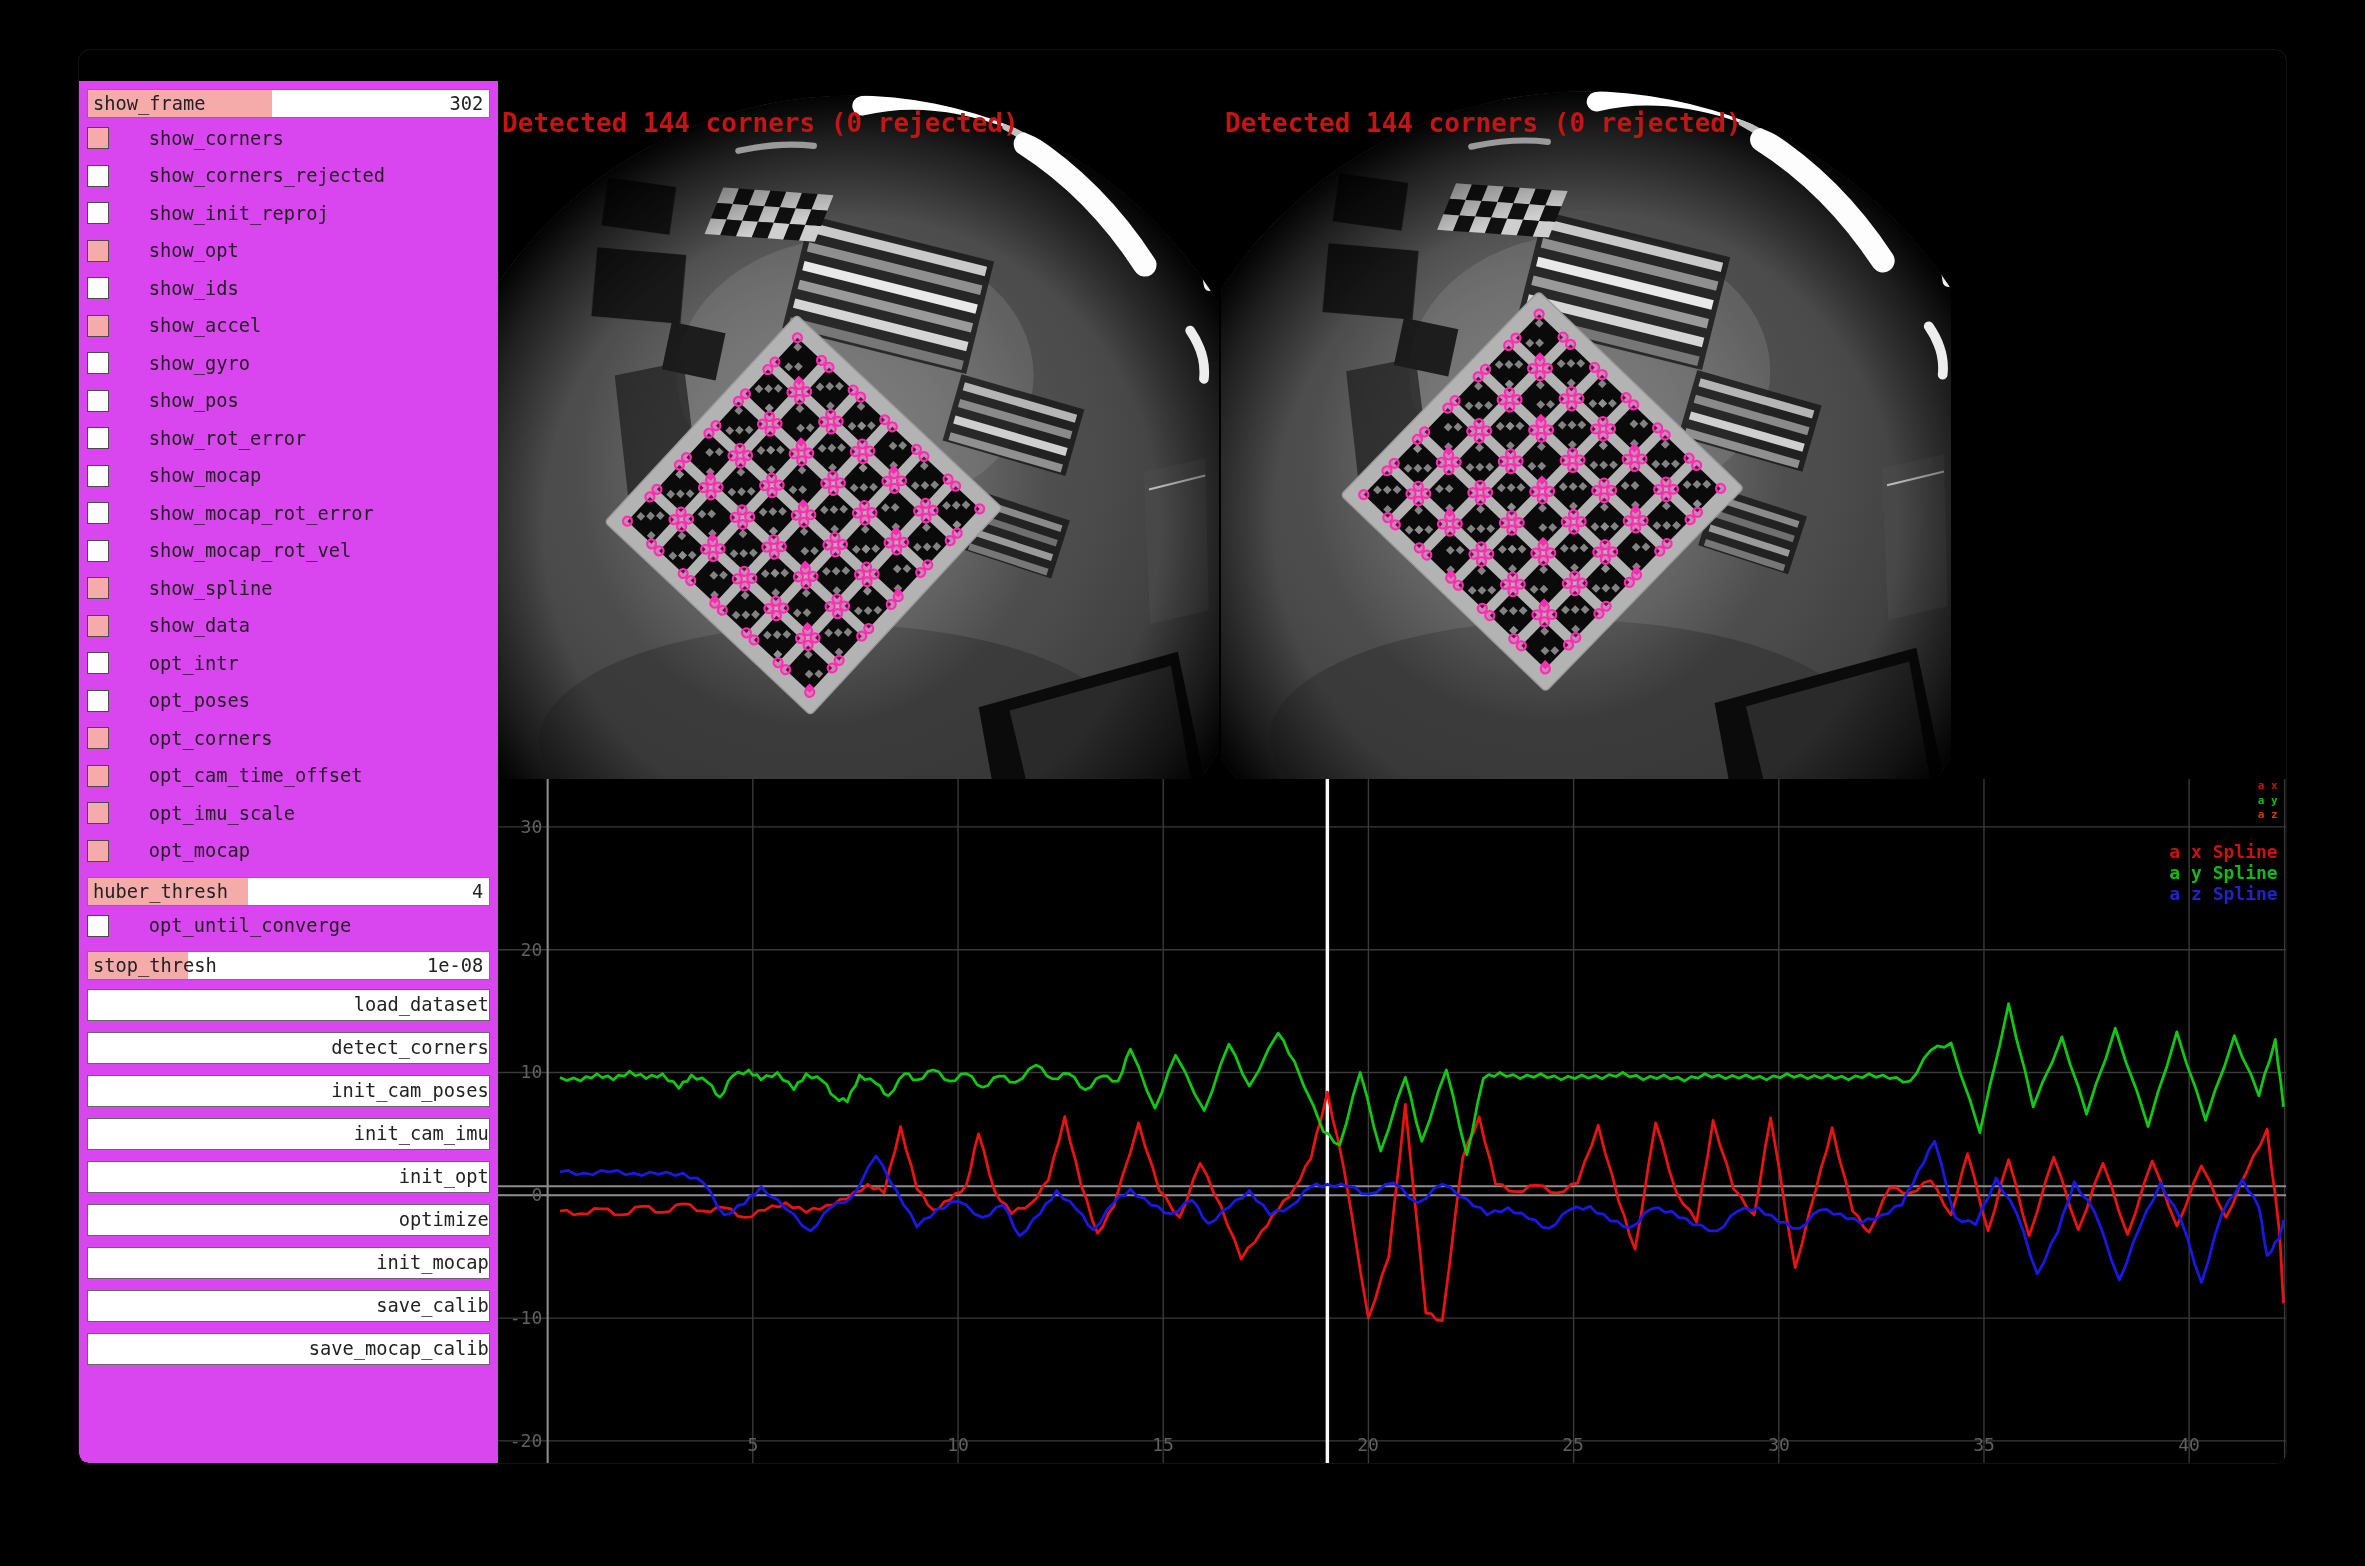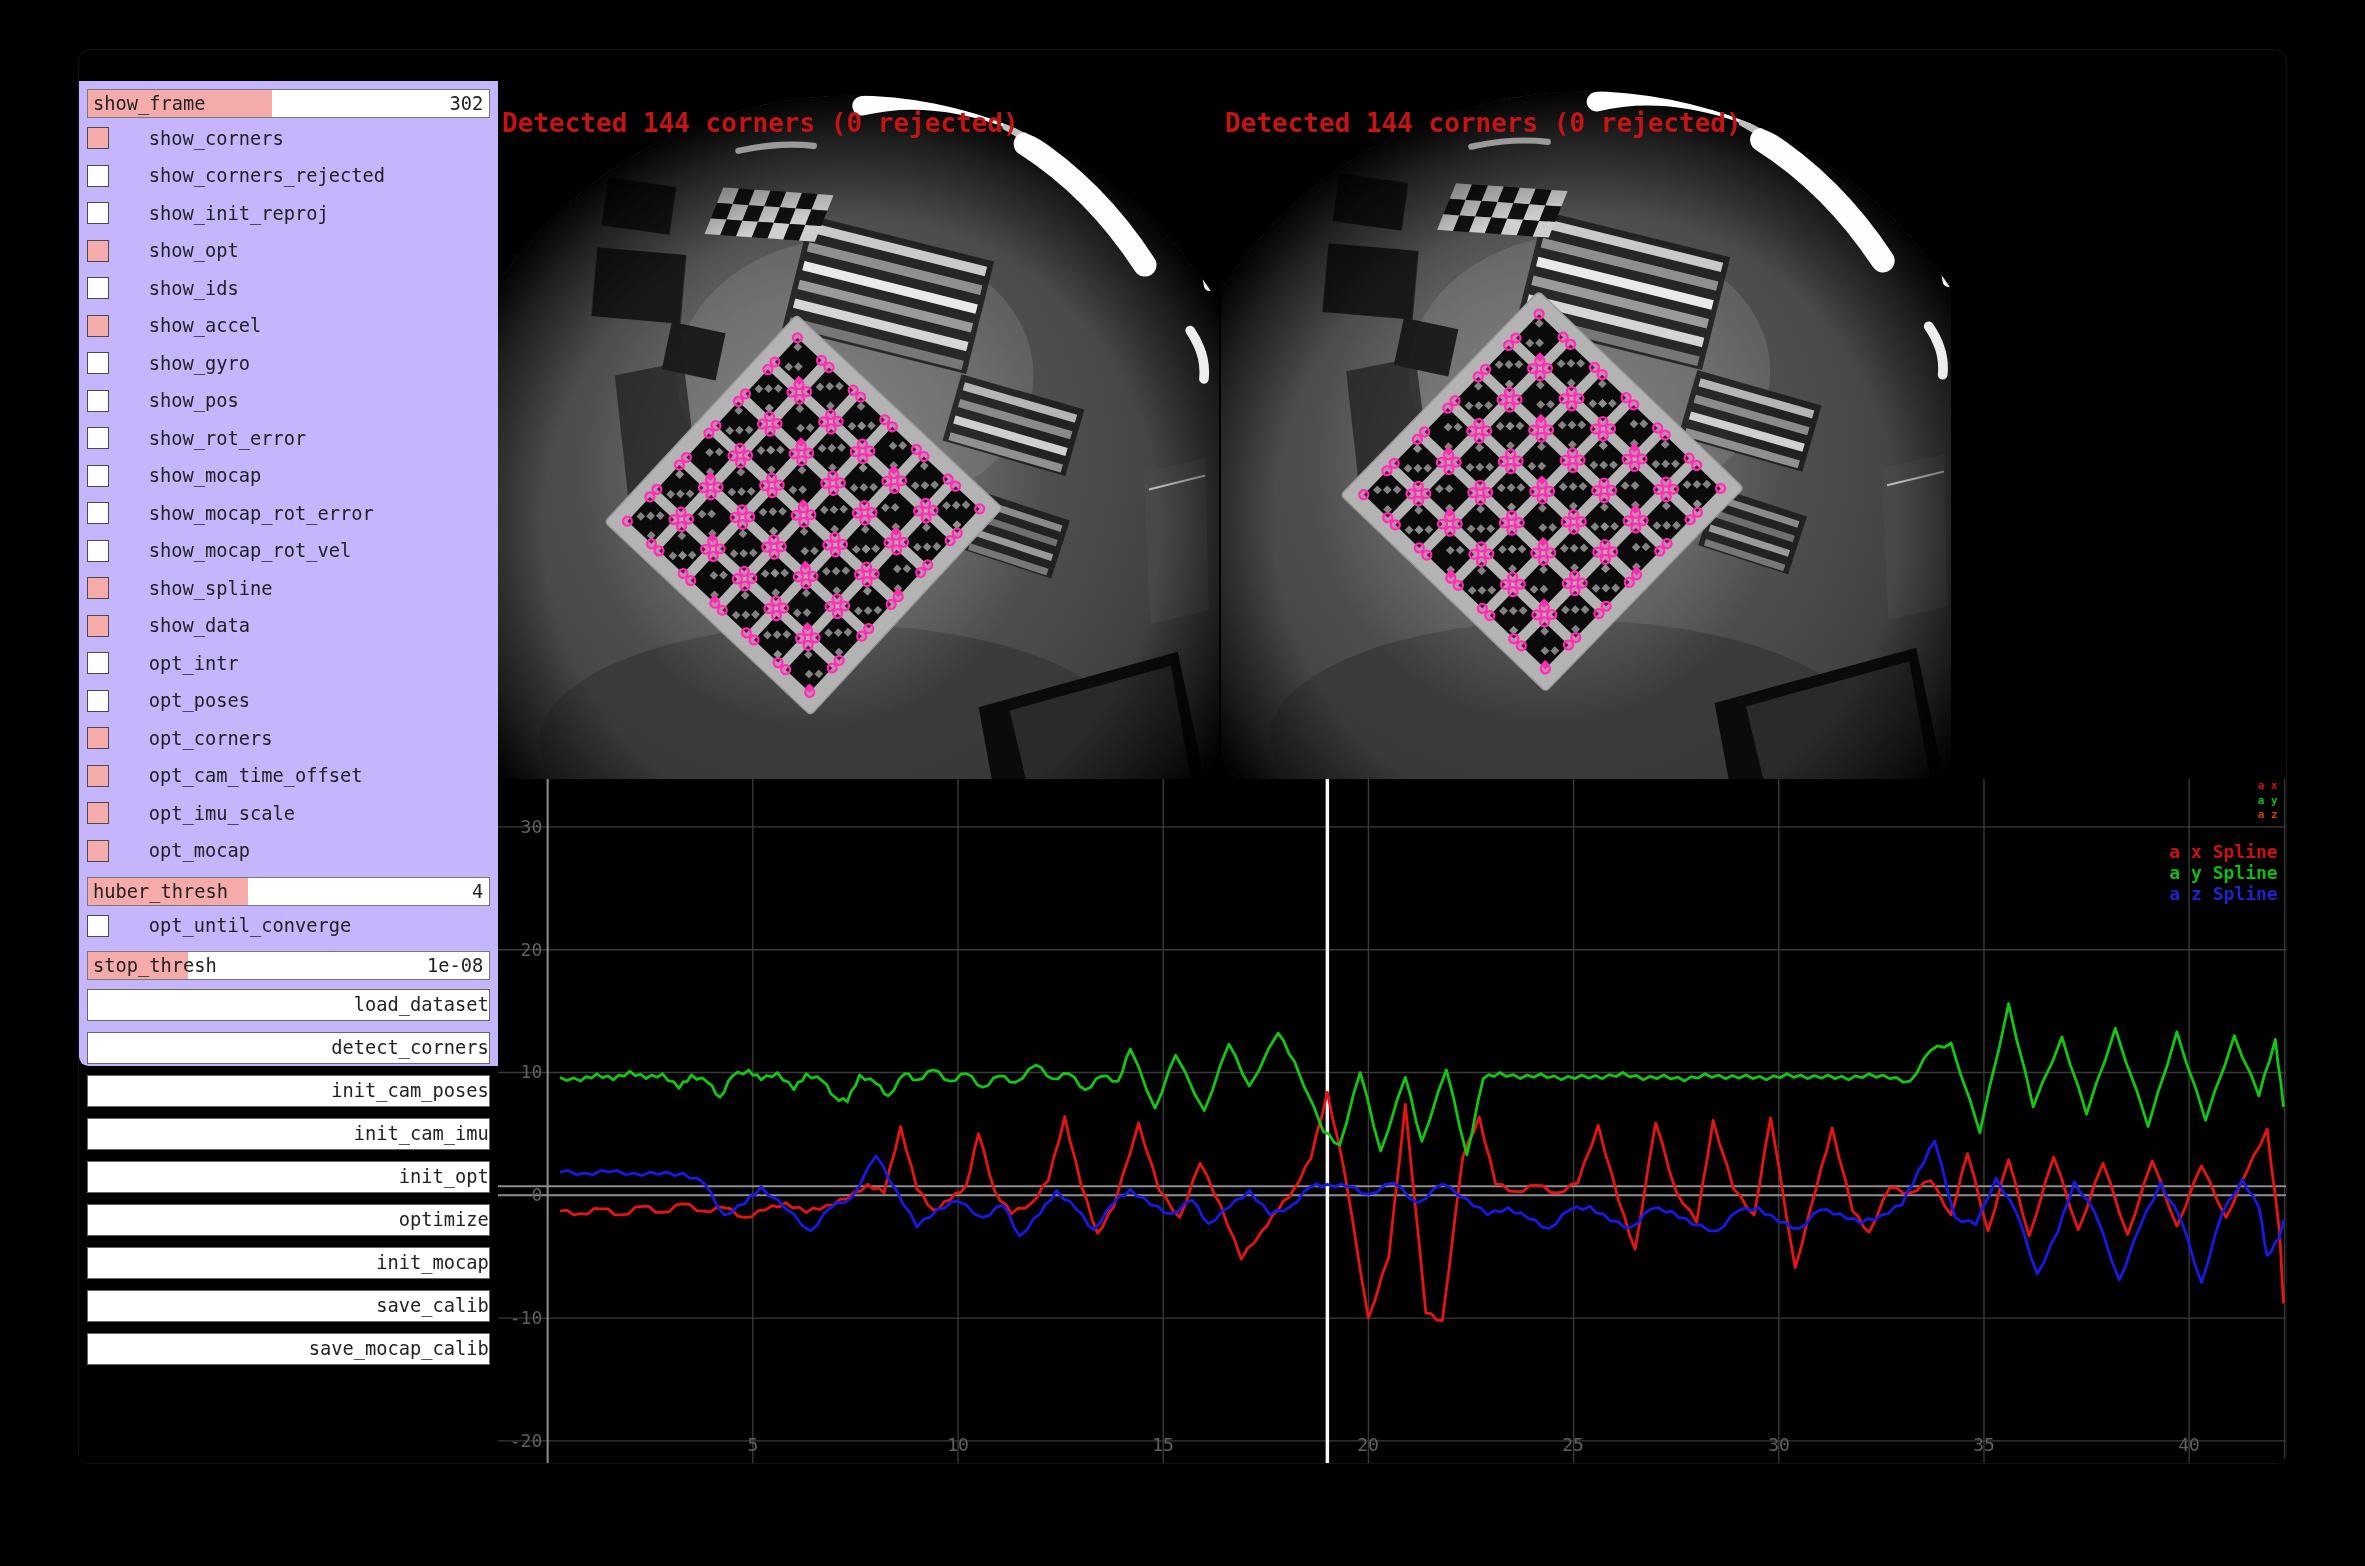--- a/index.html
+++ b/index.html
@@ -11,21 +11,21 @@
   .titlebar{position:absolute;left:0;top:0;right:0;height:31px;
             background:linear-gradient(#474747,#383838);border-bottom:0.7px solid #202020;}
   .tl-group{position:absolute;left:18px;top:7px;display:flex;gap:14.5px;}
   .tl{width:16.6px;height:16.6px;border-radius:50%;display:inline-block;}
   .tl.red{background:#f15f57;}  .tl.yellow{background:#e0b22c;}  .tl.green{background:#4cc23f;}
   .title{position:absolute;left:0;right:0;top:0;height:31px;line-height:31px;text-align:center;
          font-family:"Liberation Sans",sans-serif;font-size:21px;color:#cfcfcf;}
   .content{position:absolute;left:0;top:31px;right:0;bottom:0;background:#000;}
 
   
-  .sidebar{position:absolute;left:0;top:0;width:419px;height:985px;background:#c4b5fd;
+  .sidebar{position:absolute;left:0;top:0;width:419px;height:1382px;background:#d946ef;
            border-bottom-left-radius:9.7px;box-sizing:border-box;padding:8.3px;}
   .srow{box-sizing:border-box;}
   .srow.slider{position:relative;height:29px;border:0.7px solid #777;background:#fff;
                margin-bottom:8.3px;overflow:hidden;}
   .srow.slider .fill{position:absolute;left:0;top:0;bottom:0;background:#f6abab;}
   .srow.slider .slabel{position:absolute;left:4.8px;top:0;line-height:28px;font-size:18.7px;color:#222;}
   .srow.slider .svalue{position:absolute;right:5.5px;top:0;line-height:28px;font-size:18.7px;color:#222;}
   .srow.check{height:23.5px;margin-bottom:14px;display:flex;align-items:center;gap:36px;}
   .srow.check .box{width:20px;height:20px;border:1.4px solid #4a4a4a;background:#fdfdfd;
                    display:inline-block;flex:0 0 auto;}

